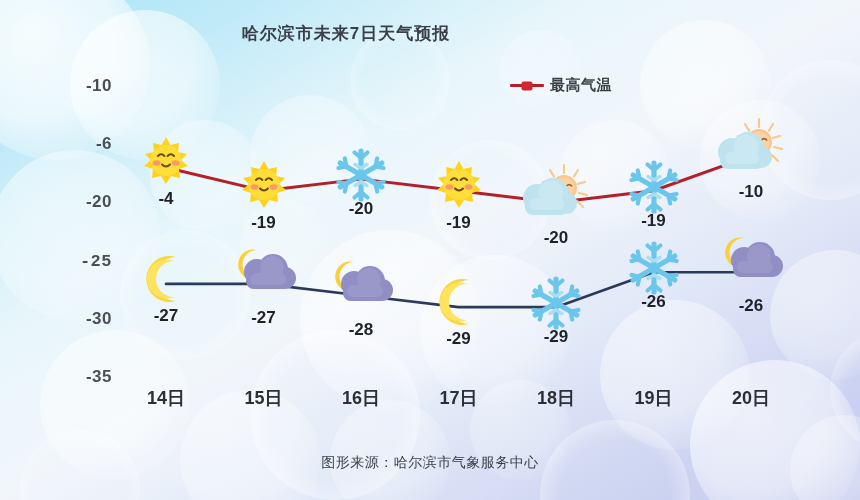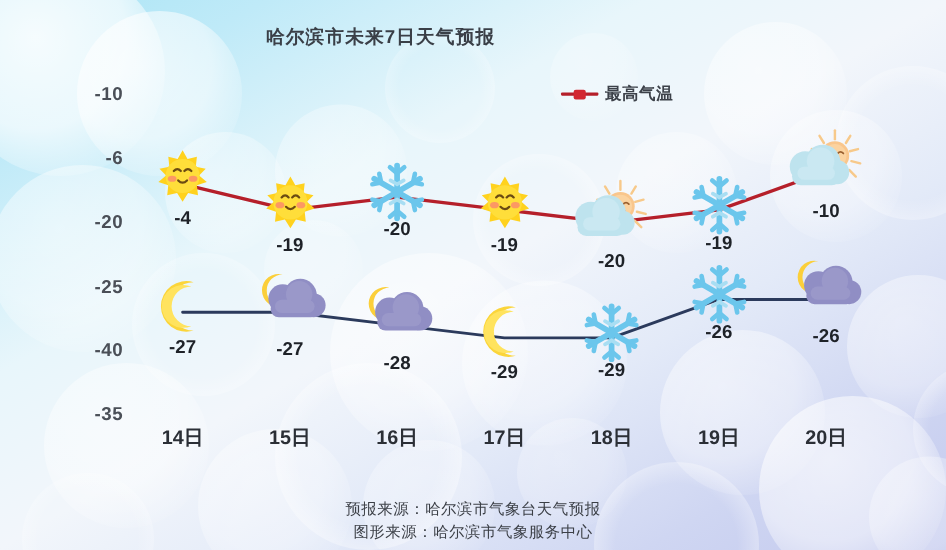--- a/index.html
+++ b/index.html
@@ -86,22 +86,22 @@
           <i class="mk" style="background: rgb(210, 38, 48);"></i>
         </span>
       <span class="txt">最高气温</span>
     </div>
   </div>
 
   <div id="plot">
       <div class="ylab" style="left: 96px; top: 86px;">-10</div>
       <div class="ylab" style="left: 96px; top: 144.2px;">-6</div>
       <div class="ylab" style="left: 96px; top: 202.4px;">-20</div>
-      <div class="ylab" style="left: 96px; top: 260.6px;">-25</div>
-      <div class="ylab" style="left: 96px; top: 318.8px;">-40</div>
+      <div class="ylab" style="left: 96px; top: 260.6px; font-family: Liberation Mono, monospace;">-25</div>
+      <div class="ylab" style="left: 96px; top: 318.8px;">-30</div>
       <div class="ylab" style="left: 96px; top: 377px;">-35</div>
       <div class="xlab" style="left: 150px; top: 386px;">14日</div>
       <div class="xlab" style="left: 247.5px; top: 386px;">15日</div>
       <div class="xlab" style="left: 345px; top: 386px;">16日</div>
       <div class="xlab" style="left: 442.5px; top: 386px;">17日</div>
       <div class="xlab" style="left: 540px; top: 386px;">18日</div>
       <div class="xlab" style="left: 637.5px; top: 386px;">19日</div>
       <div class="xlab" style="left: 735px; top: 386px;">20日</div>
       <svg width="860" height="500" style="position: absolute; left: 0px; top: 0px;">
         <polyline points="150,167.48000000000002 247.5,190.76 345,179.12 442.5,190.76 540,202.4 637.5,190.76 735,155.84" fill="none" stroke="#b51f2a" stroke-width="3" stroke-linejoin="round" stroke-linecap="round"></polyline>
@@ -325,16 +325,15 @@
     </g>
     <g fill="#9C9ACB" opacity=".85">
       <circle cx="42" cy="21" r="12"></circle>
       <rect x="20" y="26" width="36" height="12" rx="6"></rect>
     </g>
   </svg></div>
       <div class="dval" style="left: 735px; top: 296.24px;">-26</div>
     </div>
 
   <div id="foot" style="top:452px">
-    <div>预报来源：哈尔滨市气象台天气预报</div>
     <div>图形来源：哈尔滨市气象服务中心</div>
   </div>
 </div>
 
 </body></html>

